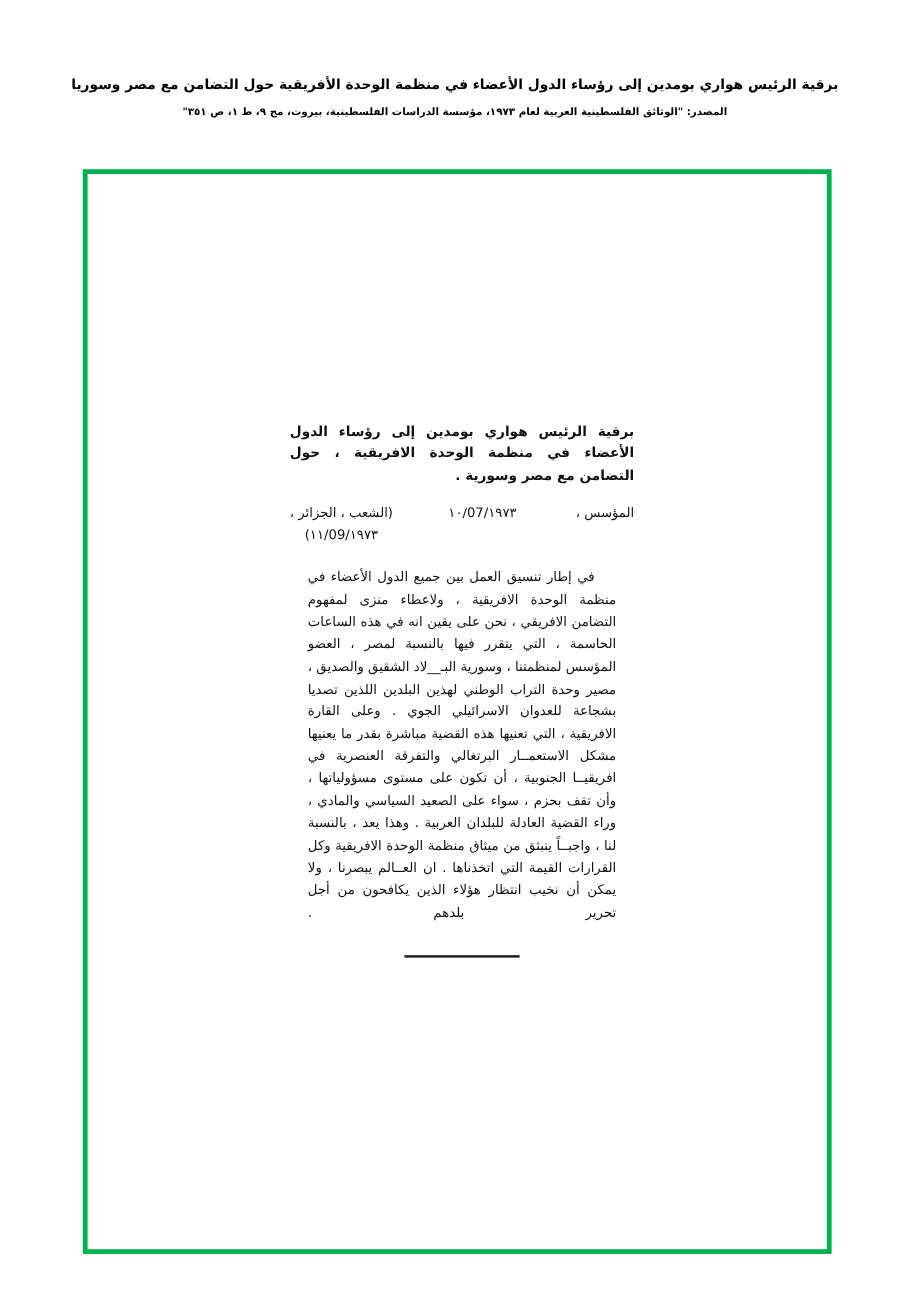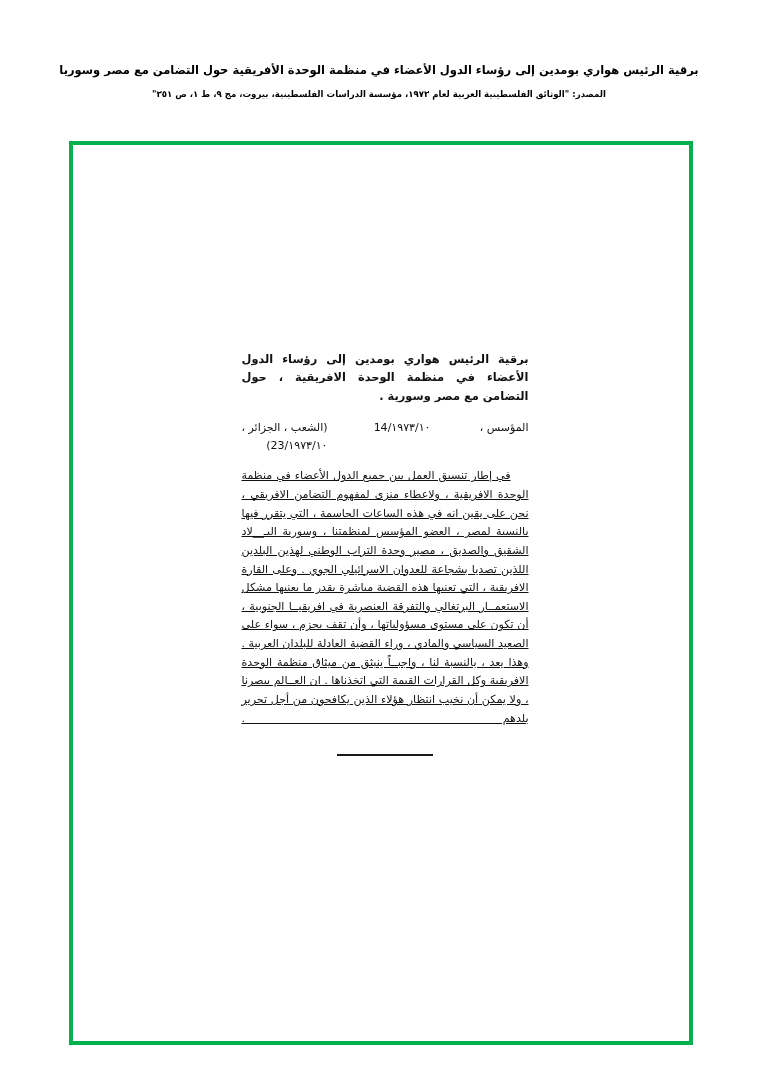--- a/index.html
+++ b/index.html
@@ -94,34 +94,33 @@
   .dateline .date {
     position: absolute;
     right: 98px;
     top: 0;
     white-space: nowrap;
   }
   .dateline .paper {
     position: absolute;
     left: 0;
     top: 0;
-    text-align: right;
+    text-align: center;
     line-height: 1.6;
     white-space: nowrap;
   }
 
   .scan-para {
     font-size: 11.1px;
     line-height: 1.68;
     text-align: justify;
     text-align-last: justify;
-    margin: 0;
+    margin: 15px;
     text-indent: 18px;
     word-spacing: -0.2px;
-    text-decoration: underline;
   }
 
   .rule-wrap {
     margin-top: 26px;
     display: flex;
     justify-content: center;
   }
   .rule {
     width: 96px;
     height: 2px;
@@ -138,24 +137,24 @@
 
 <div class="page-frame">
 
   <div class="scan-body">
     <div class="scan-col">
 
       <div class="scan-heading">برقية الرئيس هواري  بومدين إلى رؤساء الدول الأعضاء في منظمة الوحدة الافريقية ، حول التضامن مع مصر وسورية .</div>
 
       <div class="dateline">
         <span class="place">المؤسس ،</span>
-        <span class="date">١٩٧٣/١٠/14</span>
+        <span class="date">١٩٧٣/07/١٠</span>
         <span class="paper">
           <span>(الشعب ، الجزائر ،</span><br>
-          <span>١٩٧٣/١٠/23)</span>
+          <span>١٩٧٣/09/١١)</span>
         </span>
       </div>
 
       <p class="scan-para">في إطار تنسيق العمل بين جميع الدول الأعضاء في منظمة الوحدة الافريقية ، ولاعطاء منزى لمفهوم التضامن الافريقي ، نحن على يقين انه في هذه الساعات الحاسمة ، التي يتقرر فيها بالنسبة لمصر ، العضو المؤسس لمنظمتنا ، وسورية البـ__لاد الشقيق والصديق ، مصير وحدة التراب الوطني لهذين البلدين اللذين تصديا بشجاعة للعدوان الاسرائيلي الجوي . وعلى القارة الافريقية ، التي تعنيها هذه القضية مباشرة بقدر ما يعنيها مشكل الاستعمــار البرتغالي والتفرقة العنصرية في افريقيــا الجنوبية ، أن تكون على مستوى مسؤولياتها ، وأن تقف بحزم ، سواء على الصعيد السياسي والمادي ، وراء القضية العادلة للبلدان العربية . وهذا يعد ، بالنسبة لنا ، واجبــاً ينبثق من ميثاق منظمة الوحدة الافريقية وكل القرارات القيمة التي اتخذناها . ان العــالم يبصرنا ، ولا يمكن أن نخيب انتظار هؤلاء الذين يكافحون من أجل تحرير بلدهم .</p>
 
       <div class="rule-wrap">
         <div class="rule"></div>
       </div>
 
     </div>

